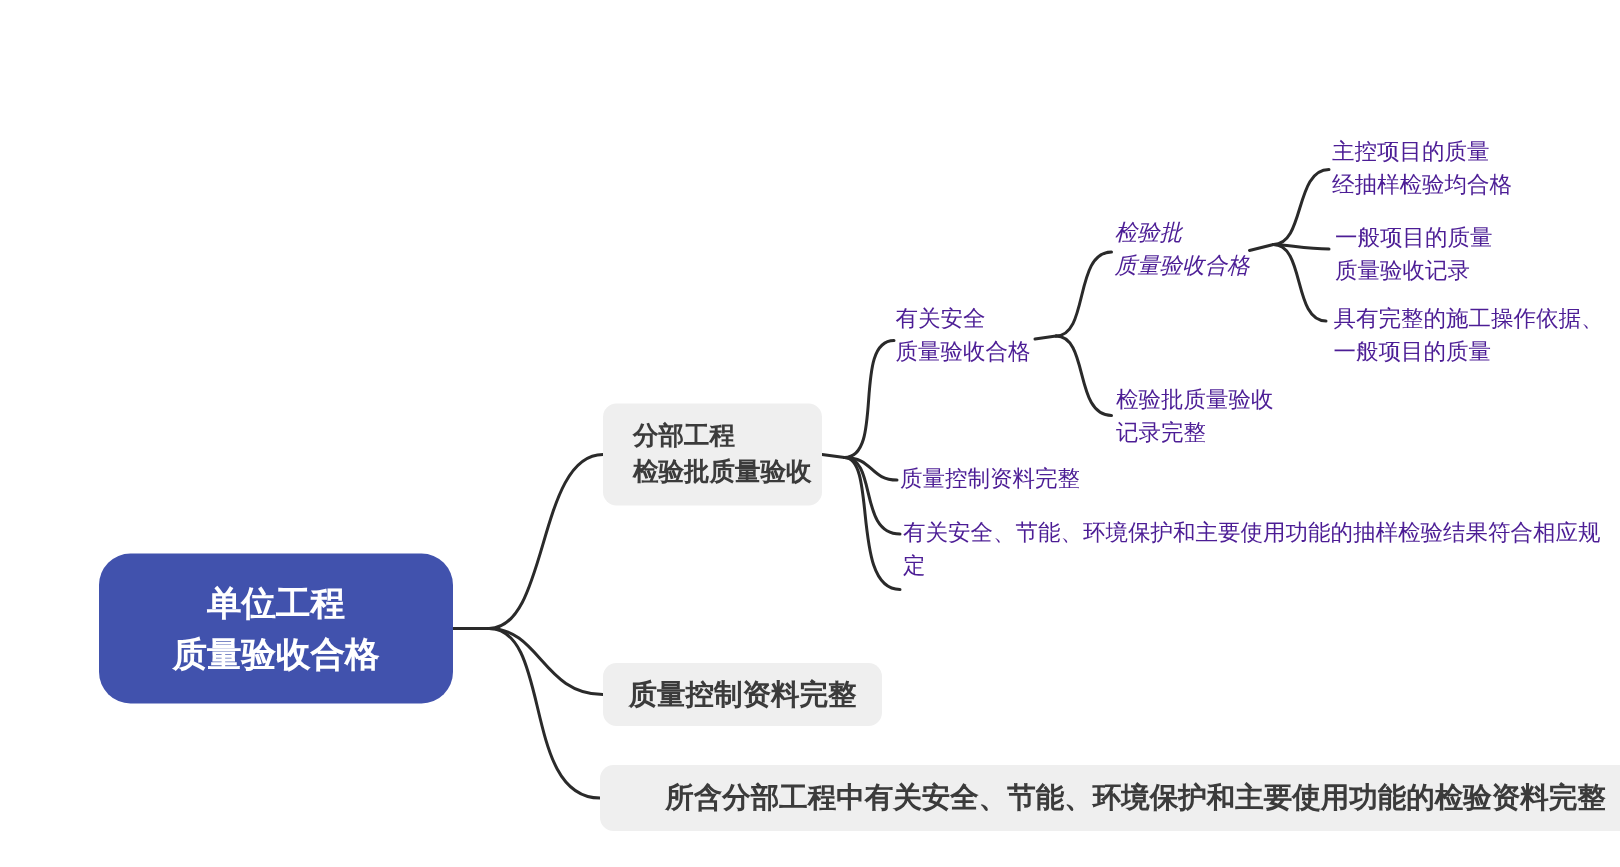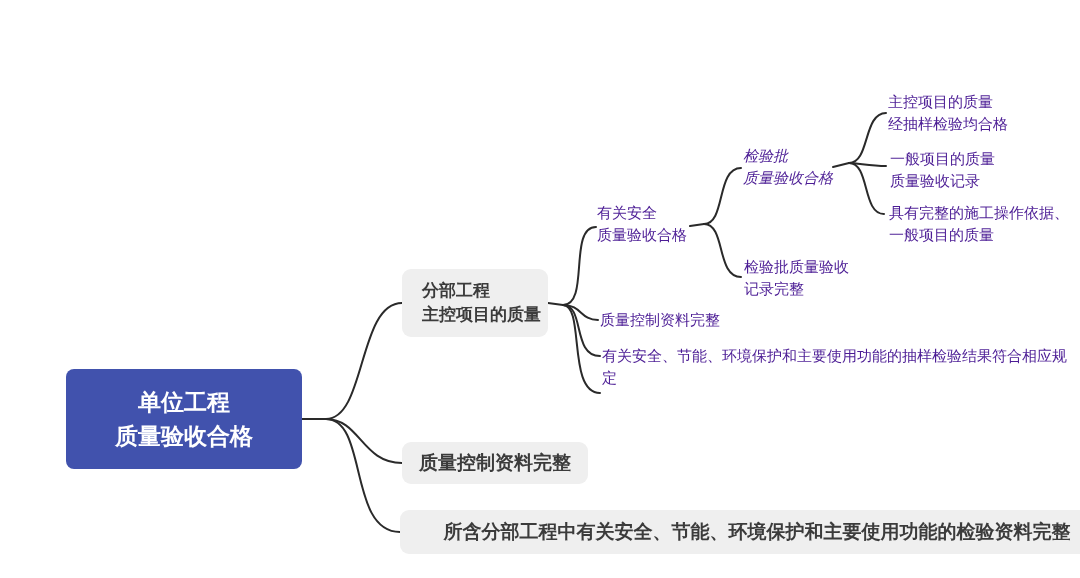--- a/index.html
+++ b/index.html
@@ -21,21 +21,21 @@
     fill: none;
     stroke: #2a2a2a;
     stroke-width: 2;
     stroke-linecap: round;
   }
   .node { position: absolute; box-sizing: border-box; white-space: pre-line; }
   .root-node {
     left: 66px; top: 369px;
     width: 236px; height: 100px;
     background: #4152ad;
-    border-radius: 8px;
+    border-radius: 21px;
     color: #ffffff;
     font-size: 23px;
     font-weight: bold;
     line-height: 34px;
     display: flex; align-items: center; justify-content: center;
     text-align: center;
     cursor: default;
   }
   .branch-box {
     background: #efefef;
@@ -101,21 +101,21 @@
     <path d="M833,167 L849,163"></path>
     <path d="M849,163 C870,163 863,113 886,113"></path>
     <path d="M849,163 C858,163 870,166 886,166"></path>
     <path d="M849,163 C870,163 862,214 884,214"></path>
   </svg>
 
   <div class="node root-node">单位工程
 质量验收合格</div>
 
   <div class="node branch-box box-division">分部工程
-主控项目的质量</div>
+检验批质量验收</div>
   <div class="node branch-box box-wide box-unit-records">质量控制资料完整</div>
   <div class="node branch-box box-wide box-unit-inspection">所含分部工程中有关安全、节能、环境保护和主要使用功能的检验资料完整</div>
 
   <div class="node text-node n-subdivision">有关安全
 质量验收合格</div>
   <div class="node text-node n-division-records">质量控制资料完整</div>
   <div class="node text-node n-division-sampling">有关安全、节能、环境保护和主要使用功能的抽样检验结果符合相应规定</div>
 
   <div class="node text-node n-lot">检验批
 质量验收合格</div>

